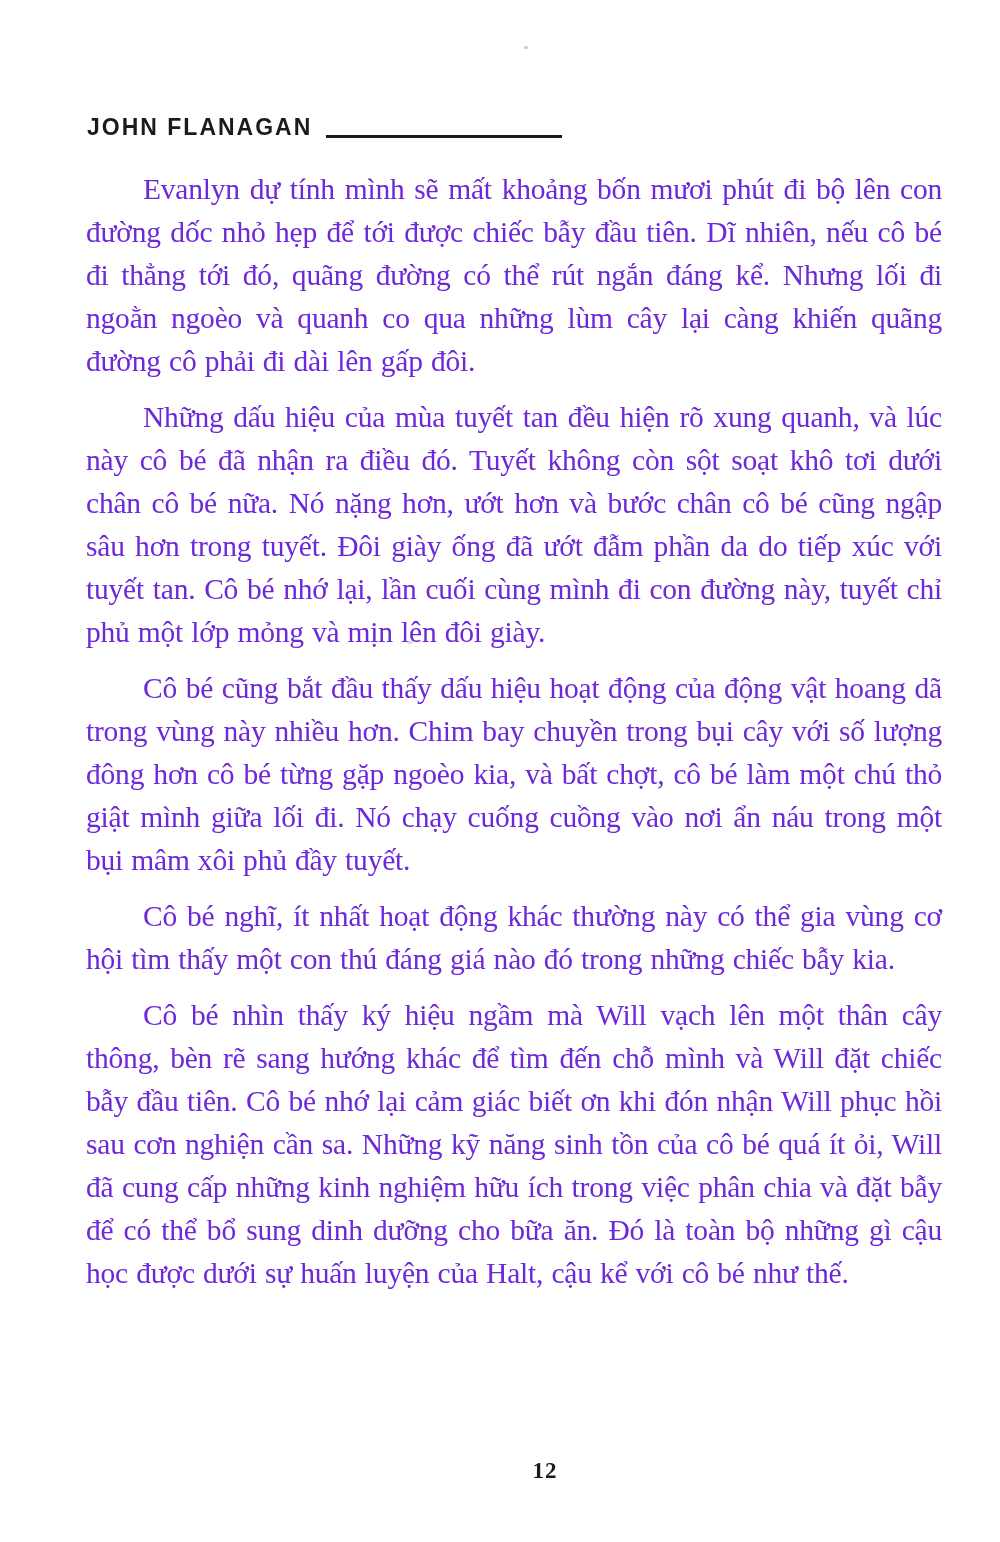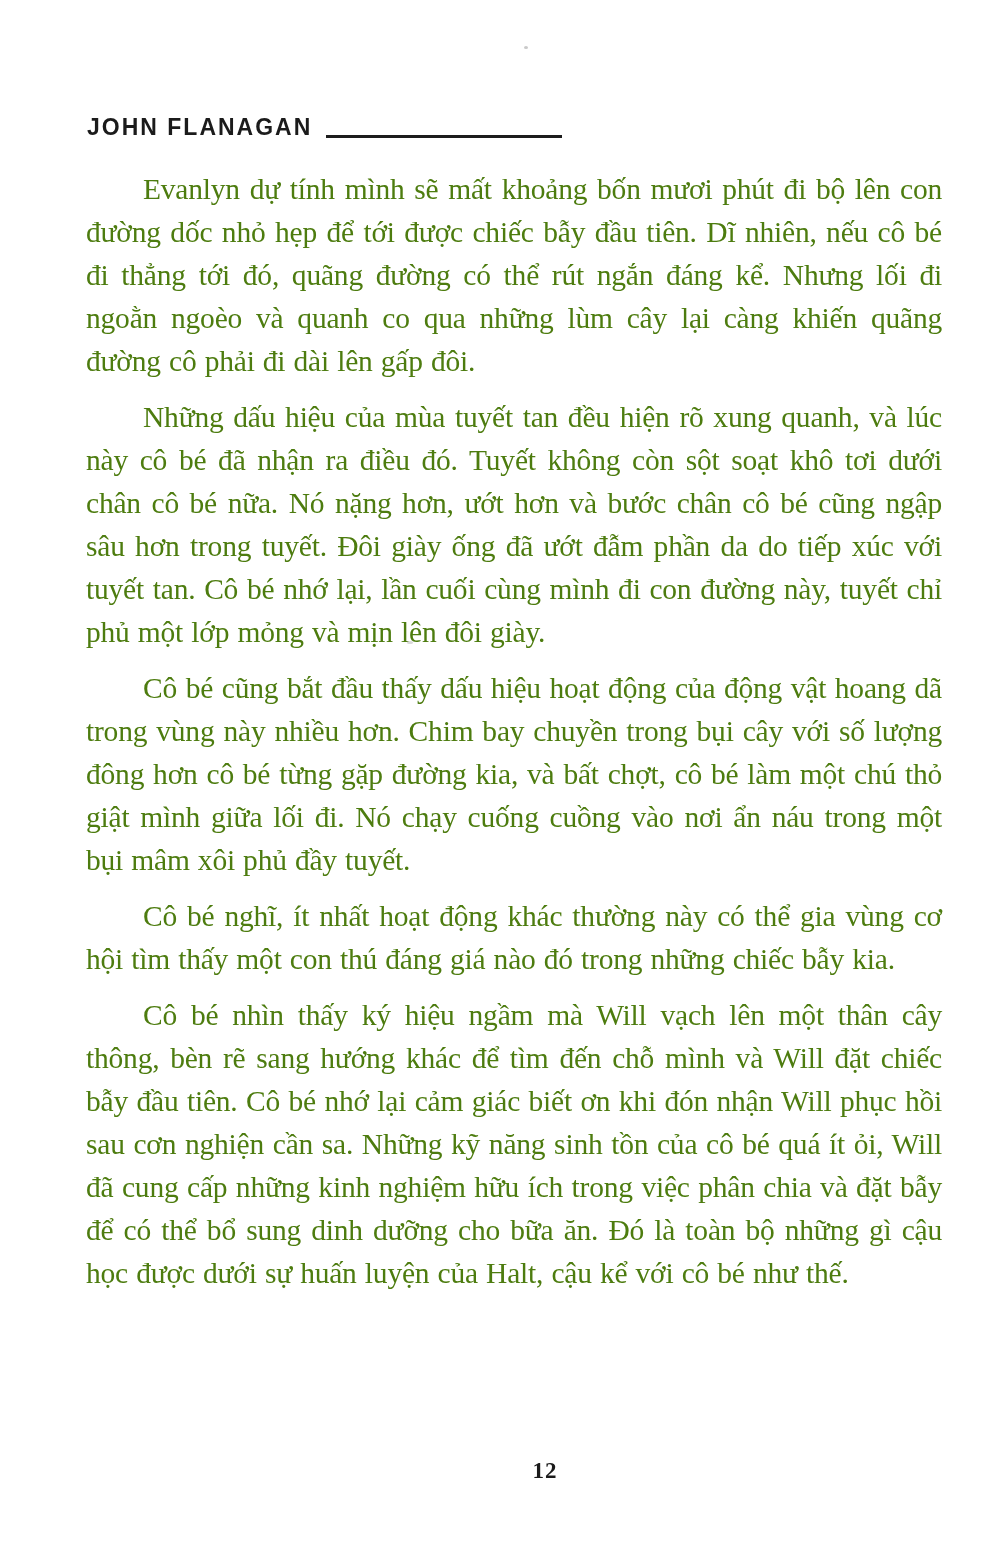--- a/index.html
+++ b/index.html
@@ -51,21 +51,21 @@
     width: 856px;
   }
   .text-block p {
     margin: 0 0 13px 0;
     font-size: 29.5px;
     line-height: 43px;
     text-align: justify;
     text-indent: 57px;
     letter-spacing: -0.2px;
     word-spacing: 1px;
-    color: #4d7c0f;
+    color: #6d28d9;
   }
   
   .page-number {
     position: absolute;
     top: 1458px;
     left: 12px;
     width: 100%;
     text-align: center;
     font-family: "Liberation Serif", serif;
     font-weight: 700;
@@ -89,21 +89,21 @@
 <div class="page">
 
   <div class="running-header">
     <span class="author-name">JOHN FLANAGAN</span>
     <div class="header-rule"></div>
   </div>
 
   <div class="text-block">
     <p>Evanlyn dự tính mình sẽ mất khoảng bốn mươi phút đi bộ lên con đường dốc nhỏ hẹp để tới được chiếc bẫy đầu tiên. Dĩ nhiên, nếu cô bé đi thẳng tới đó, quãng đường có thể rút ngắn đáng kể. Nhưng lối đi ngoằn ngoèo và quanh co qua những lùm cây lại càng khiến quãng đường cô phải đi dài lên gấp đôi.</p>
     <p>Những dấu hiệu của mùa tuyết tan đều hiện rõ xung quanh, và lúc này cô bé đã nhận ra điều đó. Tuyết không còn sột soạt khô tơi dưới chân cô bé nữa. Nó nặng hơn, ướt hơn và bước chân cô bé cũng ngập sâu hơn trong tuyết. Đôi giày ống đã ướt đẫm phần da do tiếp xúc với tuyết tan. Cô bé nhớ lại, lần cuối cùng mình đi con đường này, tuyết chỉ phủ một lớp mỏng và mịn lên đôi giày.</p>
-    <p>Cô bé cũng bắt đầu thấy dấu hiệu hoạt động của động vật hoang dã trong vùng này nhiều hơn. Chim bay chuyền trong bụi cây với số lượng đông hơn cô bé từng gặp đường kia, và bất chợt, cô bé làm một chú thỏ giật mình giữa lối đi. Nó chạy cuống cuồng vào nơi ẩn náu trong một bụi mâm xôi phủ đầy tuyết.</p>
+    <p>Cô bé cũng bắt đầu thấy dấu hiệu hoạt động của động vật hoang dã trong vùng này nhiều hơn. Chim bay chuyền trong bụi cây với số lượng đông hơn cô bé từng gặp ngoèo kia, và bất chợt, cô bé làm một chú thỏ giật mình giữa lối đi. Nó chạy cuống cuồng vào nơi ẩn náu trong một bụi mâm xôi phủ đầy tuyết.</p>
     <p>Cô bé nghĩ, ít nhất hoạt động khác thường này có thể gia vùng cơ hội tìm thấy một con thú đáng giá nào đó trong những chiếc bẫy kia.</p>
     <p>Cô bé nhìn thấy ký hiệu ngầm mà Will vạch lên một thân cây thông, bèn rẽ sang hướng khác để tìm đến chỗ mình và Will đặt chiếc bẫy đầu tiên. Cô bé nhớ lại cảm giác biết ơn khi đón nhận Will phục hồi sau cơn nghiện cần sa. Những kỹ năng sinh tồn của cô bé quá ít ỏi, Will đã cung cấp những kinh nghiệm hữu ích trong việc phân chia và đặt bẫy để có thể bổ sung dinh dưỡng cho bữa ăn. Đó là toàn bộ những gì cậu học được dưới sự huấn luyện của Halt, cậu kể với cô bé như thế.</p>
   </div>
 
   <div class="page-number">12</div>
 
   <div class="speck speck-1"></div>
   <div class="speck speck-2"></div>
 
 </div>

